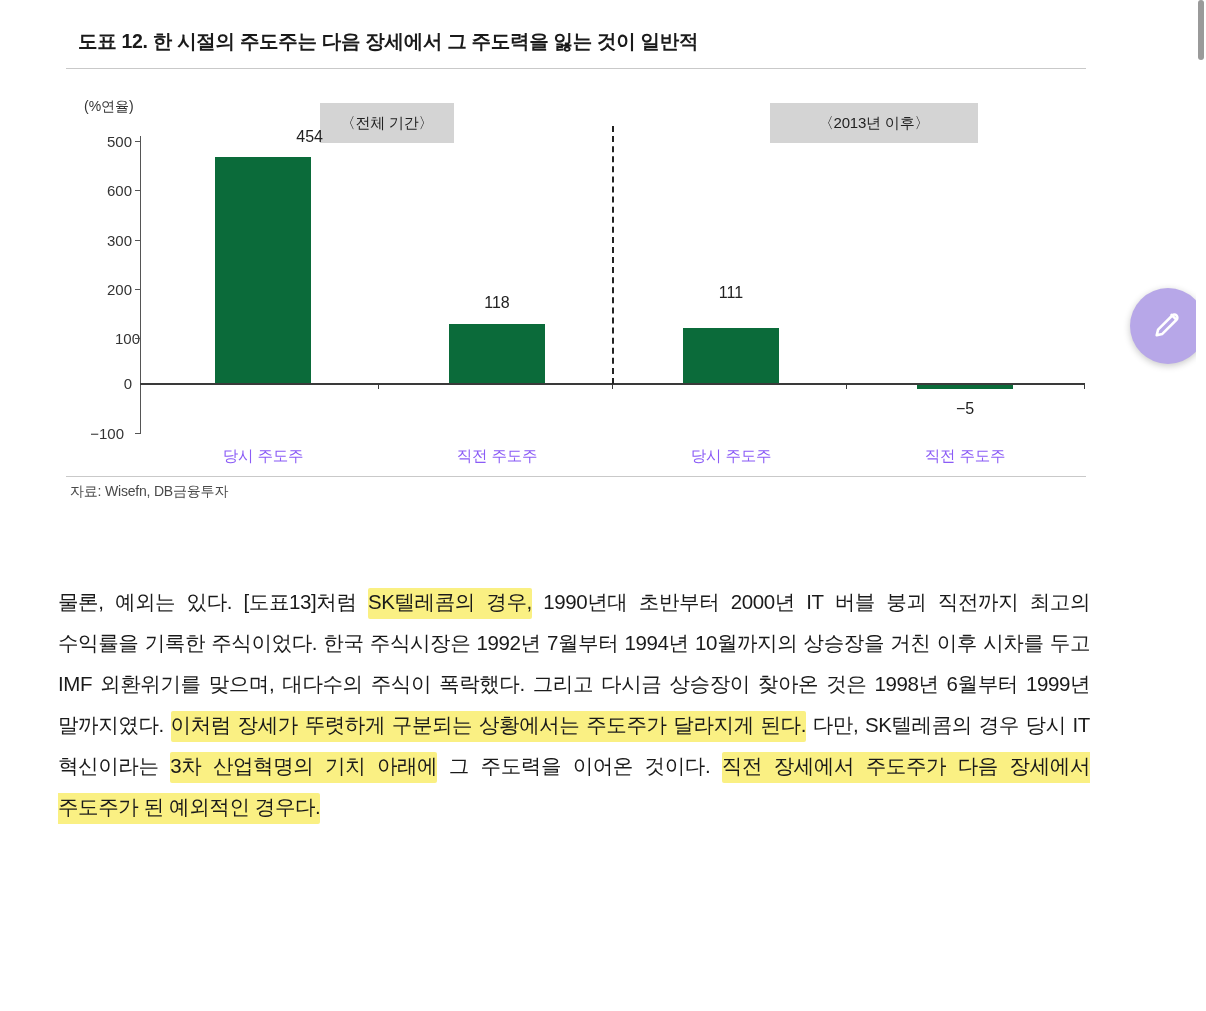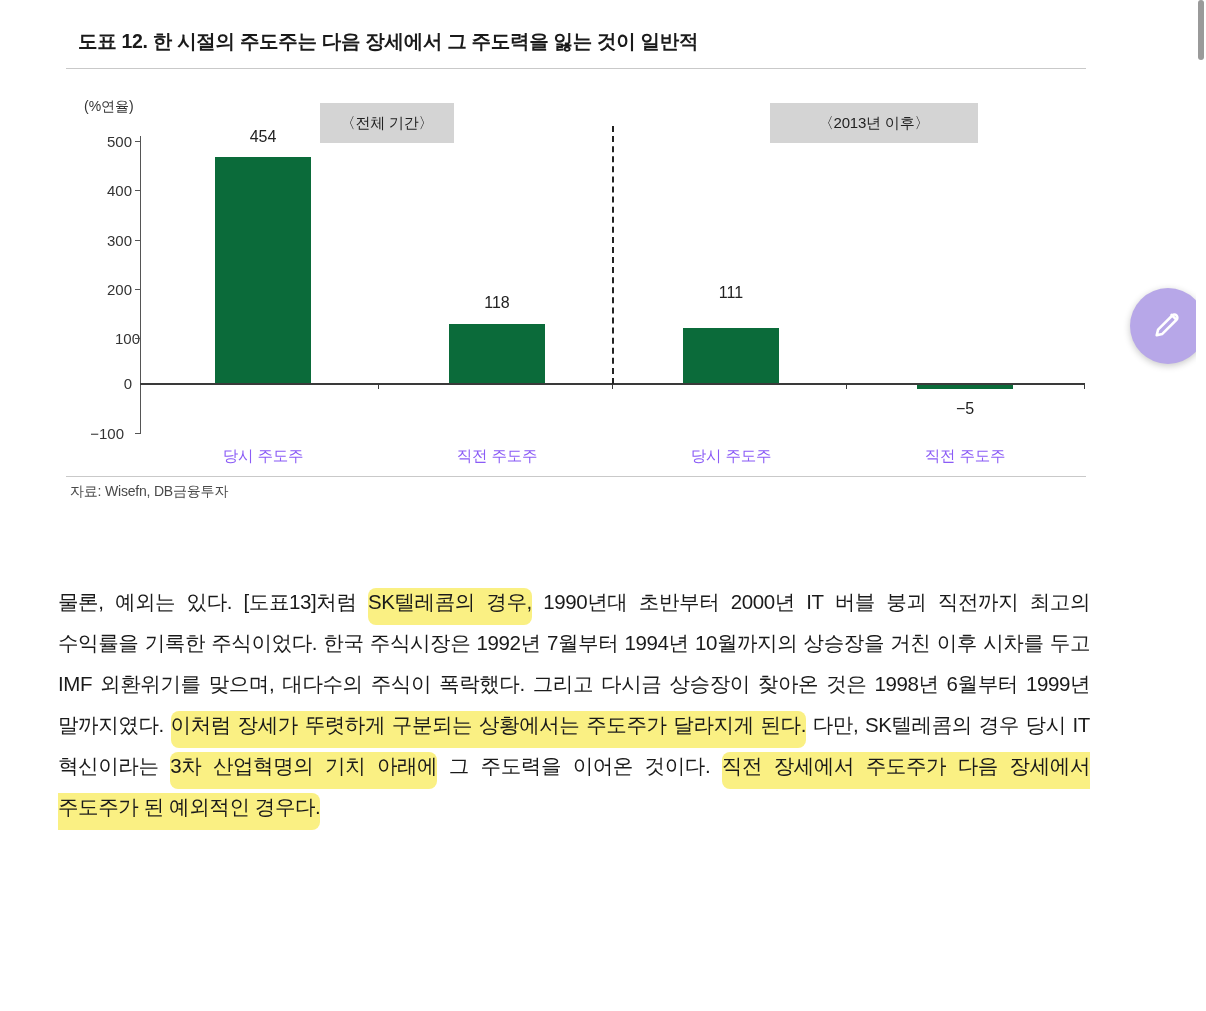--- a/index.html
+++ b/index.html
@@ -147,22 +147,22 @@
     width: 1032px;
     font-size: 20.5px;
     line-height: 41px;
     color: #1a1a1a;
     text-align: justify;
     letter-spacing: -0.4px;
     word-break: keep-all;
   }
   .hl {
     background: #faf083;
-    padding: 2px 0 12px 0;
-    border-radius: 8px;
+    padding: 2px 0 6px 0;
+    border-radius: 2px;
   }
 
   
   #fab {
     position: absolute;
     left: 1130px; top: 288px;
     width: 76px; height: 76px;
     border-radius: 50%;
     background: #b7a7e8;
     box-shadow: 0 2px 7px rgba(0,0,0,0.22);
@@ -181,21 +181,21 @@
 
   <div id="plot">
 
     <div class="unit-label" style="left:84px; top:98px;text-align:right;">(%연율)</div>
 
     <div id="y-axis-line" style="left:140px; top:136px; height:298px;"></div>
 
     <div class="y-tick-label" style="left:84px; top:133px;">500</div>
     <div class="y-tick-mark" style="left:135px; top:141px;"></div>
 
-    <div class="y-tick-label" style="left:84px; top:182px;">400</div>
+    <div class="y-tick-label" style="left:84px; top:182px;">600</div>
     <div class="y-tick-mark" style="left:135px; top:190px;"></div>
 
     <div class="y-tick-label" style="left:84px; top:232px;">300</div>
     <div class="y-tick-mark" style="left:135px; top:240px;"></div>
 
     <div class="y-tick-label" style="left:84px; top:281px;">200</div>
     <div class="y-tick-mark" style="left:135px; top:289px;"></div>
 
     <div class="y-tick-label" style="left:92px; top:330px;">100</div>
     <div class="y-tick-mark" style="left:135px; top:338px;"></div>
@@ -210,21 +210,21 @@
     <div class="x-axis-tick" style="left:612px; top:383px;"></div>
     <div class="x-axis-tick" style="left:846px; top:383px;"></div>
     <div class="x-axis-tick" style="left:1084px; top:383px;"></div>
 
     <div id="divider-dashed" style="left:612px; top:126px;"></div>
 
     <div class="period-box" style="left:320px; top:103px; width:134px;">〈전체 기간〉</div>
     <div class="period-box" style="left:770px; top:103px; width:208px;">〈2013년 이후〉</div>
 
     <div class="bar" style="left:215px; top:157px; width:96px; height:226px;"></div>
-    <div class="bar-value" style="left:203px; top:128px;">454</div>
+    <div class="bar-value" style="left:203px; top:128px;text-align:right;">454</div>
     <div class="cat-label" style="left:173px; top:446px;">당시 주도주</div>
 
     <div class="bar" style="left:449px; top:324px; width:96px; height:59px;"></div>
     <div class="bar-value" style="left:437px; top:294px;">118</div>
     <div class="cat-label" style="left:407px; top:446px;">직전 주도주</div>
 
     <div class="bar" style="left:683px; top:328px; width:96px; height:55px;"></div>
     <div class="bar-value" style="left:671px; top:284px;">111</div>
     <div class="cat-label" style="left:641px; top:446px;">당시 주도주</div>
 

